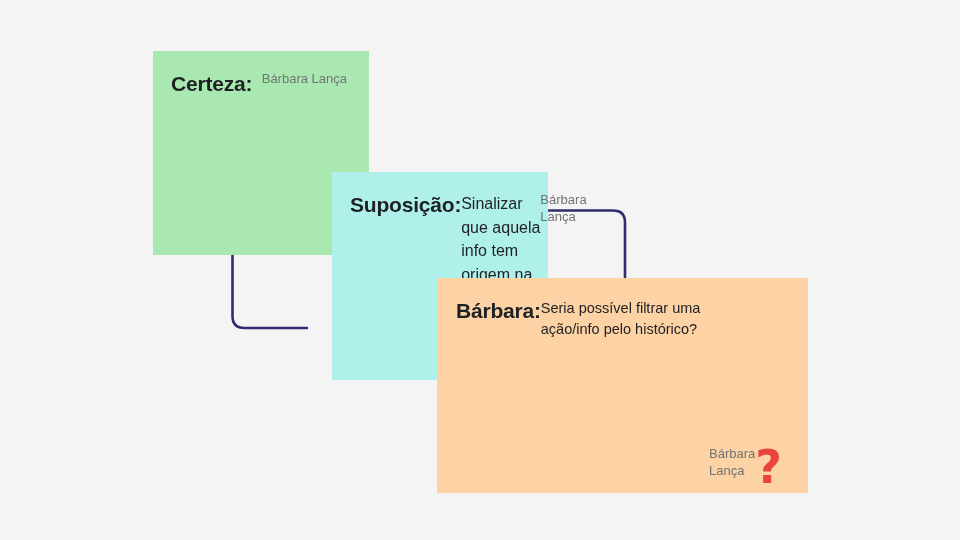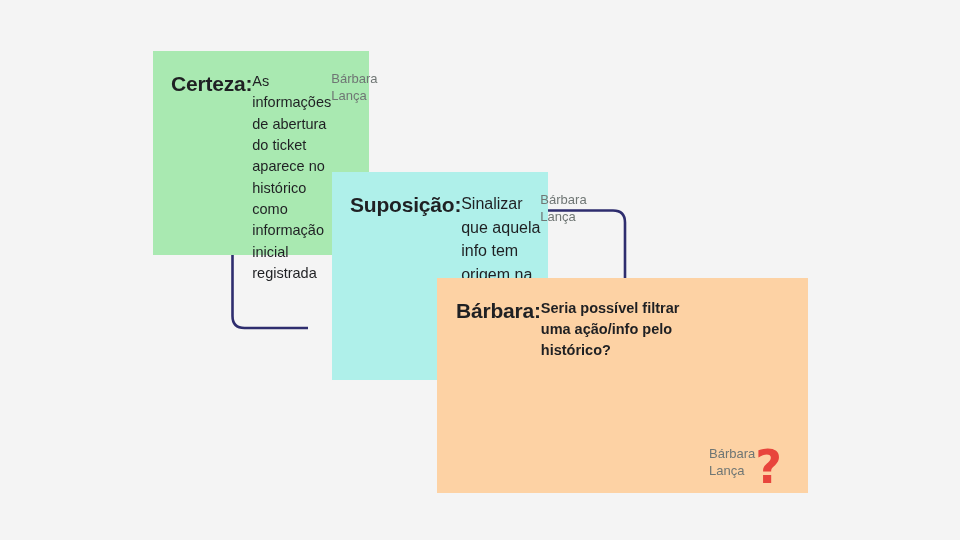--- a/index.html
+++ b/index.html
@@ -41,21 +41,21 @@
     line-height: 1.22;
   }
   .card-body {
     font-size: 15px;
     color: #1f2023;
     line-height: 1.44;
     margin: 0;
     white-space: pre-line;
   }
   .card-body.bold {
-    font-weight: bold;
+    font-weight: normal;
   }
   .card-author {
     font-size: 13px;
     color: #6f7674;
     margin: 0;
     line-height: 1.3;
   }
   .spacer {
     flex: 1 1 auto;
     min-height: 10px;
@@ -117,21 +117,20 @@
 
 <div id="canvas">
 
   <svg class="connectors" viewBox="0 0 960 540" xmlns="http://www.w3.org/2000/svg">
     <path d="M 232.5 255 L 232.5 316 Q 232.5 328 244.5 328 L 308 328" fill="none" stroke="#2e2d6e" stroke-width="2.6" stroke-linecap="butt"></path>
     <path d="M 522 210.5 L 613 210.5 Q 625 210.5 625 222.5 L 625 279" fill="none" stroke="#2e2d6e" stroke-width="2.6" stroke-linecap="butt"></path>
   </svg>
 
   <div class="card" id="card-certeza">
     <p class="card-title">Certeza:</p>
-    <p class="card-body">As informações de abertura do ticket aparece no histórico como informação inicial registrada</p>
     <div class="spacer"></div>
     <p class="card-author">Bárbara Lança</p>
   </div>
 
   <div class="card" id="card-suposicao">
     <p class="card-title">Suposição:</p>
     <p class="card-body">Sinalizar que aquela info tem origem na automação</p>
     <div class="spacer"></div>
     <p class="card-author">Bárbara Lança</p>
   </div>

